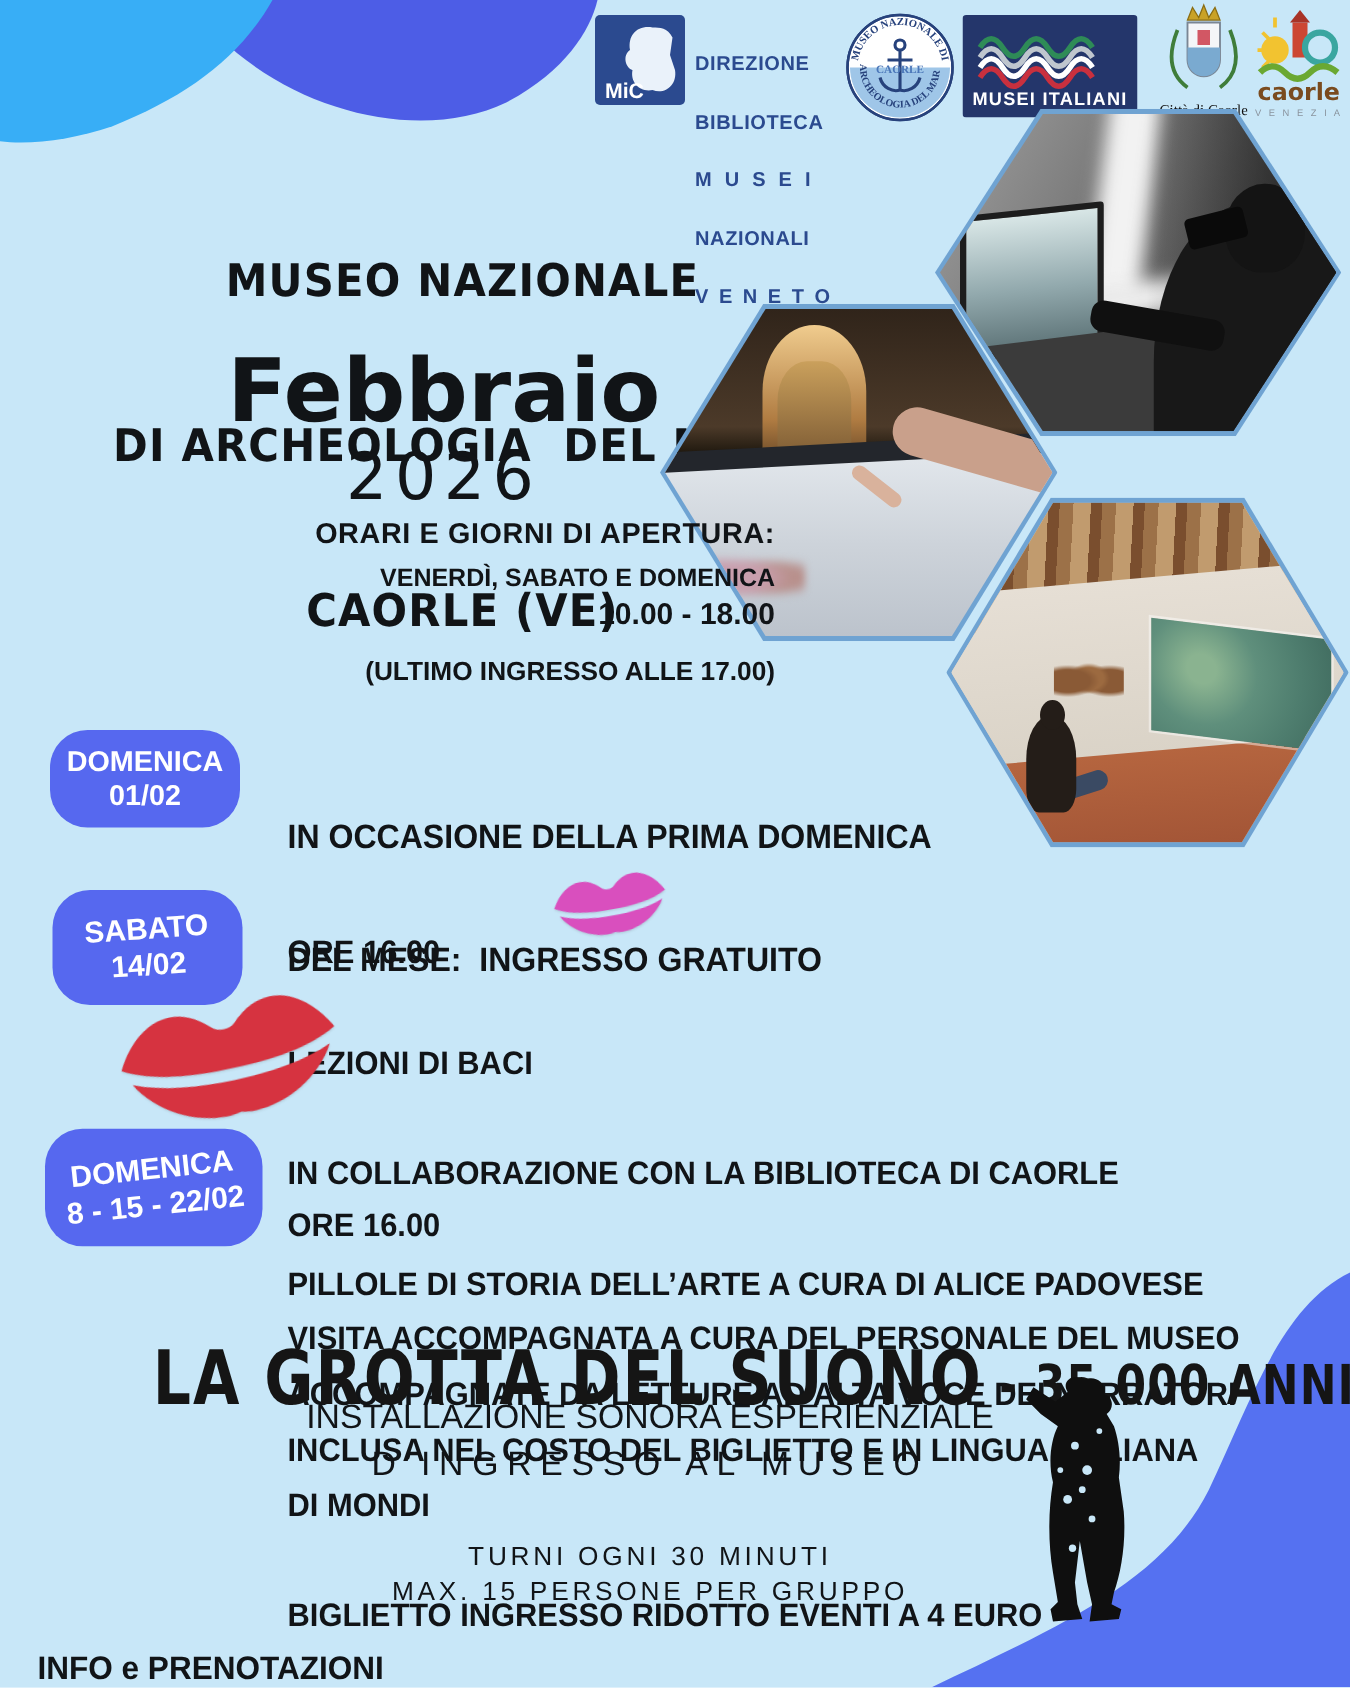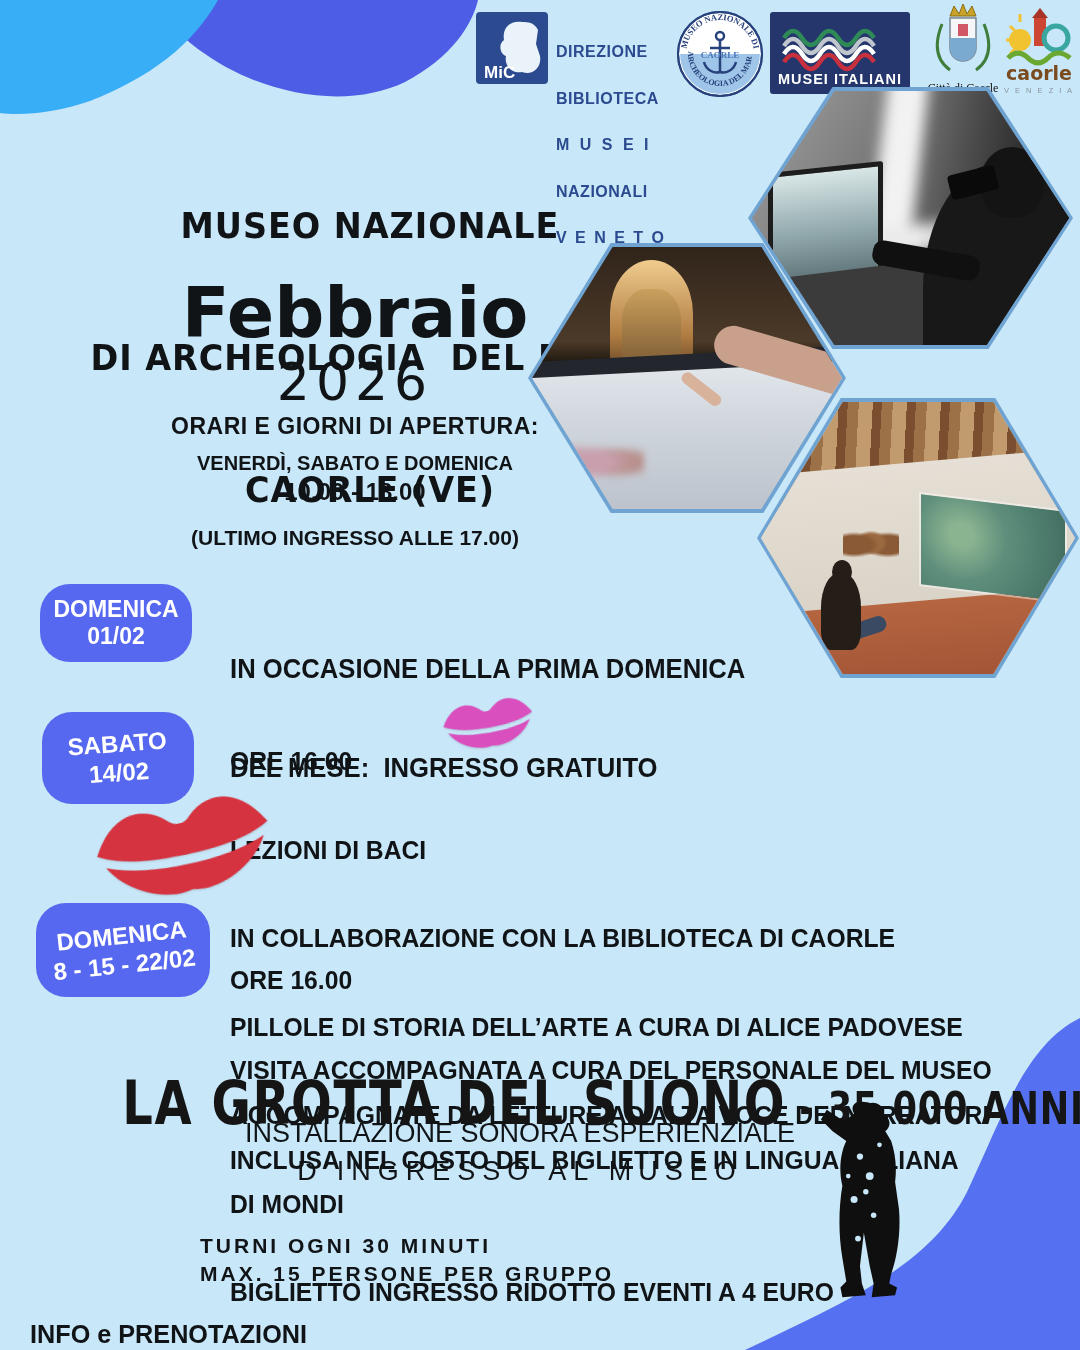--- a/index.html
+++ b/index.html
@@ -24,21 +24,21 @@
   .caorlelogo{left:1004px;top:6px;}
 
   
   .title{left:60px;top:116px;width:620px;text-align:center;font-weight:800;
          font-size:36px;line-height:44px;letter-spacing:1px;white-space:pre;
          font-family:"DejaVu Sans","Liberation Sans",sans-serif;transform:scaleX(.93);transform-origin:center top;}
   .month{left:100px;top:272px;width:510px;text-align:center;font-weight:700;font-size:70px;
          font-family:"DejaVu Sans","Liberation Sans",sans-serif;}
   .year{left:100px;top:352px;width:510px;text-align:center;font-weight:400;font-size:52px;letter-spacing:6px;
         font-family:"DejaVu Sans","Liberation Sans",sans-serif;}
-  .hours{left:90px;top:413px;width:530px;text-align:center;font-weight:700;}
+  .hours{left:90px;top:413px;width:530px;text-align:right;font-weight:700;}
   .hours .h1{font-size:23px;letter-spacing:.5px;}
   .hours .h2{font-size:20px;margin-top:12px;}
   .hours .h3{font-size:24px;margin-top:3px;}
   .hours .h4{font-size:21px;margin-top:20px;}
 
   
   .hex{--clip:polygon(26% 0,74% 0,100% 50%,74% 100%,26% 100%,0 50%);}
   .hex .bd{position:absolute;inset:0;background:#6FA3D2;clip-path:var(--clip);}
   .hex .ph{position:absolute;inset:4px;clip-path:var(--clip);overflow:hidden;}
   .hex-vr{left:748px;top:87px;width:325px;height:262px;}
@@ -104,21 +104,21 @@
 
   
   .grotta-line{left:0;top:1050px;width:1080px;text-align:center;white-space:pre;
                transform:scaleX(.8);transform-origin:540px top;font-weight:700;color:#151515;}
   .grotta-line .t1{font-size:60px;letter-spacing:2px;font-family:"DejaVu Sans",sans-serif;}
   .grotta-line .t2{font-size:44px;letter-spacing:1px;font-family:"DejaVu Sans",sans-serif;}
   .grotta-sub{left:200px;top:1118px;width:640px;text-align:center;font-weight:400;}
   .grotta-sub .g1{font-size:27px;}
   .grotta-sub .g2{font-size:27px;margin-top:7px;}
   .grotta-sub .g3{font-size:27px;margin-top:7px;letter-spacing:7px;}
-  .turni{left:200px;top:1232px;width:640px;font-weight:700;}
+  .turni{left:200px;top:1232px;width:640px;text-align:center;font-weight:400;}
   .turni div{font-size:21px;letter-spacing:3px;line-height:28px;}
 
   
   .info{left:30px;top:1252px;font-weight:700;font-size:26px;line-height:33px;white-space:pre;
         transform:scaleX(.97);transform-origin:left top;}
 </style>
 </head>
 <body>
 
 <div id="poster" class="nosel">

